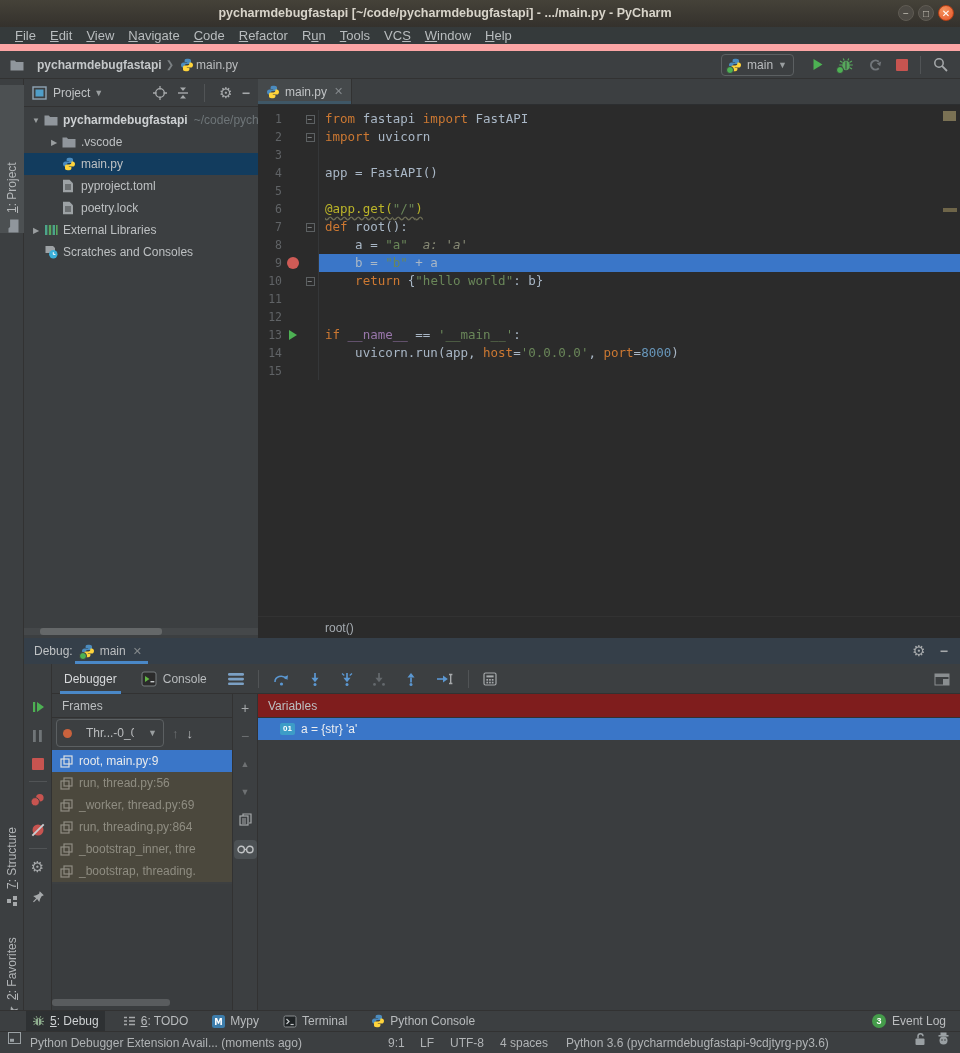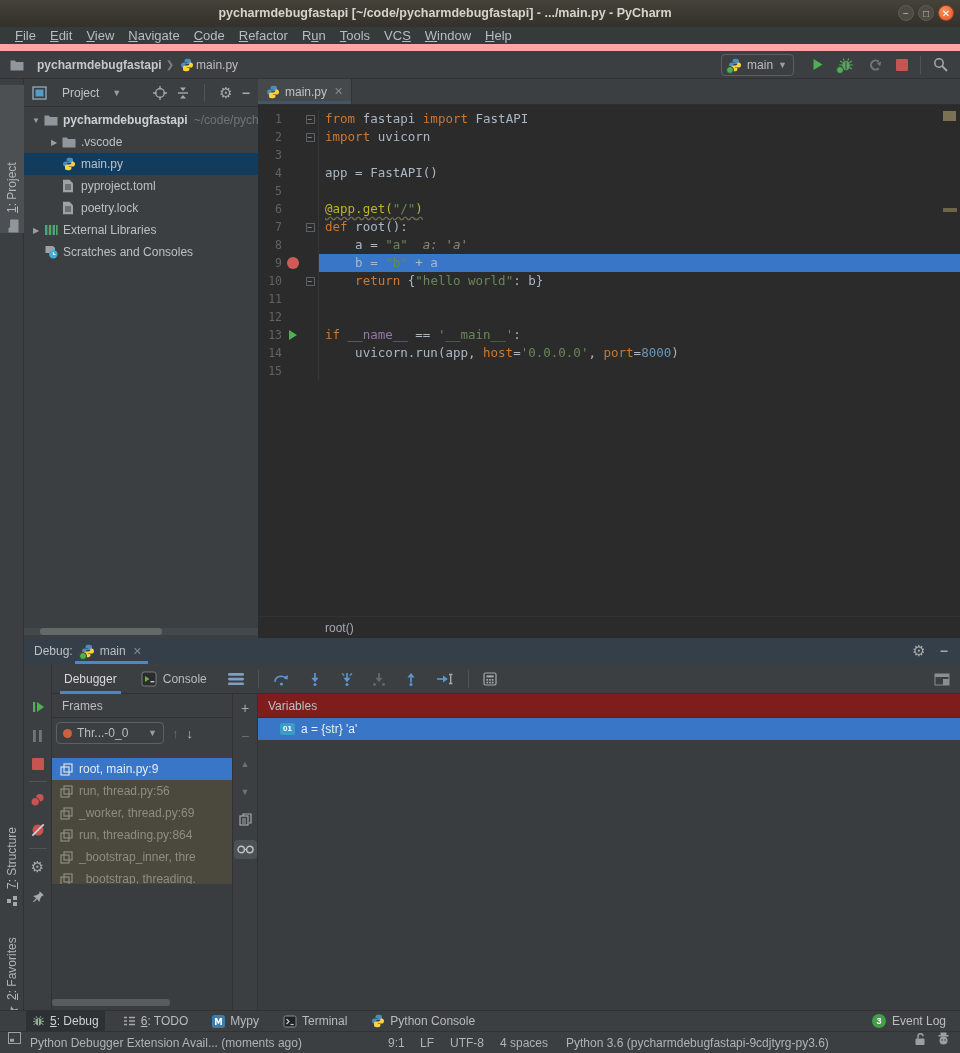--- a/index.html
+++ b/index.html
@@ -42,21 +42,21 @@
 
   
   .leftstrip{left:0;top:79px;width:24px;height:931px;background:#3c3f41;border-right:1px solid #323232;box-sizing:border-box;}
   .vtab{position:absolute;left:0;width:24px;}
   .vtab .rot{transform-origin:top left;display:flex;align-items:center;gap:6px;height:24px;
     white-space:nowrap;font-size:12px;color:#b3b6b8;}
   .vtab.active-tab{background:#4c5052;}
 
   
   .projectpanel{left:24px;top:79px;width:234px;height:559px;background:#3c3f41;box-sizing:border-box;}
-  .pheader{height:28px;display:flex;align-items:center;border-bottom:1px solid #323232;padding-left:8px;box-sizing:border-box;gap:9px;}
+  .pheader{height:28px;display:flex;align-items:center;border-bottom:1px solid #323232;padding-left:8px;box-sizing:border-box;}
   .pheader .ptitle{margin:0 4px 0 6px;color:#c0c3c5;}
   .phicons{margin-left:auto;display:flex;align-items:center;gap:9px;padding-right:8px;}
   .gear{font-size:15px;color:#a6a9ab;line-height:14px;}
   .minusic{color:#a6a9ab;font-size:14px;font-weight:bold;}
   #project-tree{padding-top:2px;}
   .tree-row{height:22px;display:flex;align-items:center;white-space:nowrap;overflow:hidden;}
   .tree-row.sel{background:#123c5e;}
   .tarrow{width:16px;text-align:center;color:#9a9ea0;font-size:8px;flex:0 0 16px;}
   .ticon{width:18px;flex:0 0 18px;display:inline-flex;}
   .tlabel{color:#bdc0c2;margin-left:1px;}
@@ -106,24 +106,24 @@
   .dbtab.on::after{content:"";position:absolute;left:8px;right:8px;bottom:0;height:3px;background:#4a88c7;}
   .ticonbtn{margin:0 9px;display:inline-flex;align-items:center;}
   .dbody{position:absolute;left:0;top:56px;width:936px;bottom:0;}
   .dsidecol{position:absolute;left:0;top:-30px;bottom:0;width:28px;border-right:1px solid #323232;
     background:#3c3f41;display:flex;flex-direction:column;align-items:center;box-sizing:border-box;}
   .dsidecol .sic{margin:8px 0;display:inline-flex;}
   .hsep{width:18px;height:1px;background:#515456;margin:3px 0;}
   .framespanel{position:absolute;left:28px;top:0;width:181px;bottom:0;border-right:1px solid #323232;box-sizing:border-box;}
   .subheader{height:24px;line-height:24px;padding-left:10px;border-bottom:1px solid #323232;color:#bcbfc1;box-sizing:border-box;}
   .threadrow{height:30px;display:flex;align-items:center;padding-left:4px;box-sizing:border-box;}
-  .threadcombo{display:flex;align-items:center;gap:5px;border:1px solid #5c6062;border-radius:4px;height:22px;padding:0 6px;width:108px;box-sizing:border-box;}
+  .threadcombo{display:flex;align-items:center;gap:14px;border:1px solid #5c6062;border-radius:4px;height:28px;padding:0 6px;width:108px;box-sizing:border-box;}
   .tdot{width:9px;height:9px;border-radius:50%;background:#c9623d;}
   .arrbtn{font-size:13px;margin-left:8px;}
-  #frames-list{margin-top:10px;}
+  #frames-list{margin-top:2px;}
   .frame-row{height:22px;display:flex;align-items:center;padding-left:8px;white-space:nowrap;overflow:hidden;}
   .frame-row.fsel{background:#3a76c8;color:#e8eaec;}
   .frame-row.fsel .fic{color:#dde0e2;}
   .frame-row.flib{background:#4b483d;color:#8f8d82;}
   .frame-row.flib .fic{color:#8f8d82;}
   .fic{display:inline-flex;margin-right:6px;color:#c0c2c4;}
   .flabel{font-size:12px;}
   .framesfill{position:absolute;left:0;right:0;top:190px;bottom:0;background:#3a3d3f;}
   .fscroll{position:absolute;left:0;bottom:4px;width:118px;height:7px;background:#595c5e;border-radius:3px;}
   .watchcol{position:absolute;left:209px;top:0;width:25px;bottom:0;border-right:1px solid #323232;

